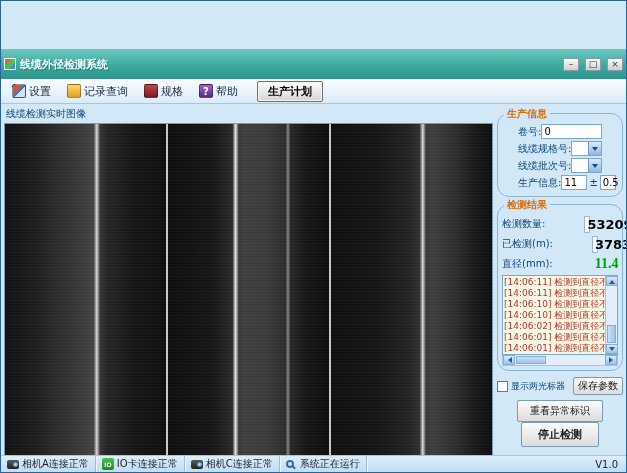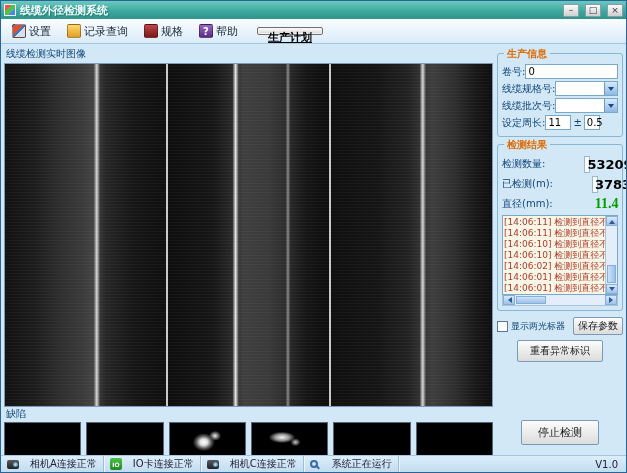--- a/index.html
+++ b/index.html
@@ -7,60 +7,59 @@
   .window {
     width: 627px; height: 473px;
     border: 1px solid #2a6496;
     background: #d2e8f7;
     display: flex; flex-direction: column;
     overflow: hidden;
     box-shadow: 1px 1px 4px rgba(0,0,0,.4);
   }
   
   .titlebar {
-    height: 18px; flex: none;
+    height: 30px; flex: none;
     background: linear-gradient(#6cc9bf, #3aa79c 60%, #2e958b);
-    display: flex; align-items: center; gap: 4px; padding: 0 3px;
+    display: flex; align-items: center; gap: 4px; padding: 0 3px; margin-top: 48px;
   }
   .title-icon { width: 12px; height: 12px; flex: none;
     background: linear-gradient(135deg, #ff5050 0 33%, #50c050 33% 66%, #5080ff 66%);
     border: 1px solid #e8f8f4; }
   .title-text { flex: 1; font-size: 11px; font-weight: bold; color: #f2ffff;
     text-shadow: 1px 1px 1px rgba(0,60,60,.4); white-space: nowrap; overflow: hidden; }
   .win-btn {
     width: 16px; height: 13px; flex: none; margin-left: 2px;
     background: linear-gradient(#fcfcfc, #cfcfcf);
     border: 1px solid #8a9aa6; border-radius: 1px;
     font-size: 9px; line-height: 11px; text-align: center; color: #333; cursor: default;
   }
   
   .toolbar {
     height: 25px; flex: none;
     background: linear-gradient(#fbfdff, #d9ebf8);
     border-bottom: 1px solid #a4c6e0;
-    display: flex; gap: 2px; padding: 8px 4px;
+    display: flex; align-items: center; gap: 2px; padding: 8px 4px;
   }
   .tool-btn {
     display: flex; align-items: center; gap: 3px;
     padding: 2px 6px; font-size: 11px; color: #1a2a3a;
     border: 1px solid transparent; border-radius: 2px;
   }
   .ticon { width: 14px; height: 14px; flex: none; border-radius: 2px; border: 1px solid rgba(0,0,0,.35); }
   .icon-settings { background: linear-gradient(135deg, #e05030 0 42%, #3a78c0 42% 58%, #cfe2f2 58%); }
   .icon-records  { background: linear-gradient(#ffd870, #e0a020); }
   .icon-specs    { background: linear-gradient(#c04848, #7a1a1a); }
   .icon-help     { background: linear-gradient(#9a6ac0, #5a2a8a); color: #fff; font-size: 10px;
                    font-weight: bold; display: flex; align-items: center; justify-content: center; }
   .plan-btn {
     margin-left: 10px; padding: 2px 10px;
     font-size: 11px; font-weight: bold; color: #000;
     background: linear-gradient(#ffffff, #d4d4d4);
     border: 1px solid #707070; border-radius: 2px;
     box-shadow: inset 0 0 0 1px #f4f4f4;
-    text-decoration: underline;
   }
   
   .content { flex: 1; display: flex; padding: 2px 3px; gap: 4px; overflow: hidden; }
   .left-col { width: 489px; flex: none; display: flex; flex-direction: column; }
   .image-label { font-size: 10px; color: #10457a; padding: 1px 2px 2px; }
   .camera-panel {
     height: 344px; flex: none;
     border: 1px solid #7a9ab8; background: #c8c8c8;
     display: flex; gap: 2px;
   }
@@ -82,29 +81,29 @@
   .thumb { flex: 1; background: #000; border: 1px solid #50677c; }
   .thumb.blob-a { background:
     radial-gradient(ellipse 11px 9px at 45% 60%, #fff 0%, #ddd 35%, #555 70%, rgba(0,0,0,0) 100%),
     radial-gradient(ellipse 6px 5px at 60% 40%, #eee 0%, rgba(0,0,0,0) 100%), #000; }
   .thumb.blob-b { background:
     radial-gradient(ellipse 14px 6px at 40% 45%, #f2f2f2 0%, #999 50%, rgba(0,0,0,0) 95%),
     radial-gradient(ellipse 5px 4px at 58% 60%, #ccc 0%, rgba(0,0,0,0) 100%), #000; }
   
   .right-col { flex: 1; display: flex; flex-direction: column; min-width: 0; }
   .groupbox {
-    position: relative; border: 1px solid #8ab6d6; border-radius: 3px;
+    position: relative; border: 1px solid #8ab6d6; border-radius: 12px;
     margin-top: 7px; padding: 8px 4px 4px;
   }
   .group-title {
     position: absolute; top: -7px; left: 6px;
     background: #d2e8f7; padding: 0 3px;
     font-size: 10px; font-weight: bold; color: #e06a00; white-space: nowrap;
   }
-  .form-row { display: flex; align-items: center; margin: 2px 0; font-size: 10px; color: #10457a; text-align: center; }
+  .form-row { display: flex; align-items: center; margin: 2px 16px; font-size: 10px; color: #10457a; text-align: center; }
   .form-row .lbl { white-space: nowrap; flex: none; }
   .tb {
     flex: 1; min-width: 0; height: 15px;
     background: #fff; border: 1px solid #7aa8c8;
     font-size: 10px; color: #000; padding: 0 2px;
     display: flex; align-items: center;
   }
   .tb.small { flex: none; width: 26px; }
   .tb.small2 { flex: none; width: 16px; }
   .pm { margin: 0 2px; color: #10457a; }
@@ -144,30 +143,30 @@
   .tri-up    { width: 0; height: 0; border: 3px solid transparent; border-bottom: 4px solid #2a5a9a; margin-bottom: 2px;}
   .tri-down  { width: 0; height: 0; border: 3px solid transparent; border-top: 4px solid #2a5a9a; margin-top: 2px;}
   .tri-left  { width: 0; height: 0; border: 3px solid transparent; border-right: 4px solid #2a5a9a; margin-right: 2px;}
   .tri-right { width: 0; height: 0; border: 3px solid transparent; border-left: 4px solid #2a5a9a; margin-left: 2px;}
   .opt-row { display: flex; align-items: center; margin-top: 6px; gap: 3px; }
   .checkbox { width: 11px; height: 11px; flex: none; background: #fff; border: 1px solid #5a7a9a; }
   .chk-label { font-size: 9px; color: #10457a; white-space: nowrap; flex: 1; min-width: 0; overflow: hidden; }
   .review-row { margin-top: 5px; display: flex; justify-content: center; }
   .btn.wide { padding: 3px 12px; font-size: 10px; }
   .spacer { flex: 1; }
-  .stop-row { display: flex; justify-content: center; margin-bottom: 8px; }
+  .stop-row { display: flex; justify-content: center; margin-bottom: 8px; font-weight: bold; }
   .btn.stop { padding: 4px 16px; font-size: 11px; }
   
   .statusbar {
     height: 17px; flex: none;
     background: linear-gradient(#dceefb, #c2dcf0);
     border-top: 1px solid #a4c6e0;
     display: flex; align-items: center; font-size: 10px; color: #223;
   }
-  .seg { display: flex; align-items: center; gap: 11px; padding: 0 6px; height: 100%;
+  .seg { display: flex; align-items: center; gap: 3px; padding: 0 6px; height: 100%;
     border-right: 1px solid #9fbcd4; box-shadow: 1px 0 0 #eef6fc; white-space: nowrap; }
   .icon-cam { width: 12px; height: 9px; flex: none; background: linear-gradient(#5a5a5a, #222); border-radius: 2px; position: relative; }
   .icon-cam::after { content: ""; position: absolute; right: 1px; top: 2px; width: 5px; height: 5px;
     border-radius: 50%; background: radial-gradient(#bfe8ff, #2a6a9a); }
   .icon-io { width: 12px; height: 12px; flex: none; background: linear-gradient(#4ac24a, #1e8a1e);
     border-radius: 2px; color: #fff; font-size: 6px; font-weight: bold;
     display: flex; align-items: center; justify-content: center; }
   .icon-mag { width: 8px; height: 8px; flex: none; border: 2px solid #3a6aaa; border-radius: 50%; position: relative; margin-right: 3px; }
   .icon-mag::after { content: ""; position: absolute; width: 5px; height: 2px; background: #3a6aaa;
     transform: rotate(45deg); right: -4px; bottom: -2px; }
@@ -246,21 +245,21 @@
         </div>
         <div class="form-row">
           <span class="lbl">线缆批次号:</span>
           <span class="combo">
               <span class="combo-arrow">
                 <i class="tri-down-s"></i>
               </span>
             </span>
         </div>
         <div class="form-row">
-          <span class="lbl">设定周长:</span>
+          <span class="lbl">生产信息:</span>
           <span class="tb small">11</span>
           <span class="pm">±</span>
           <span class="tb small2">0.5</span>
         </div>
       </div>
 
       <div class="groupbox">
         <span class="group-title">检测结果</span>
         <div class="res-row">
           <span class="res-lbl">检测数量:</span>

